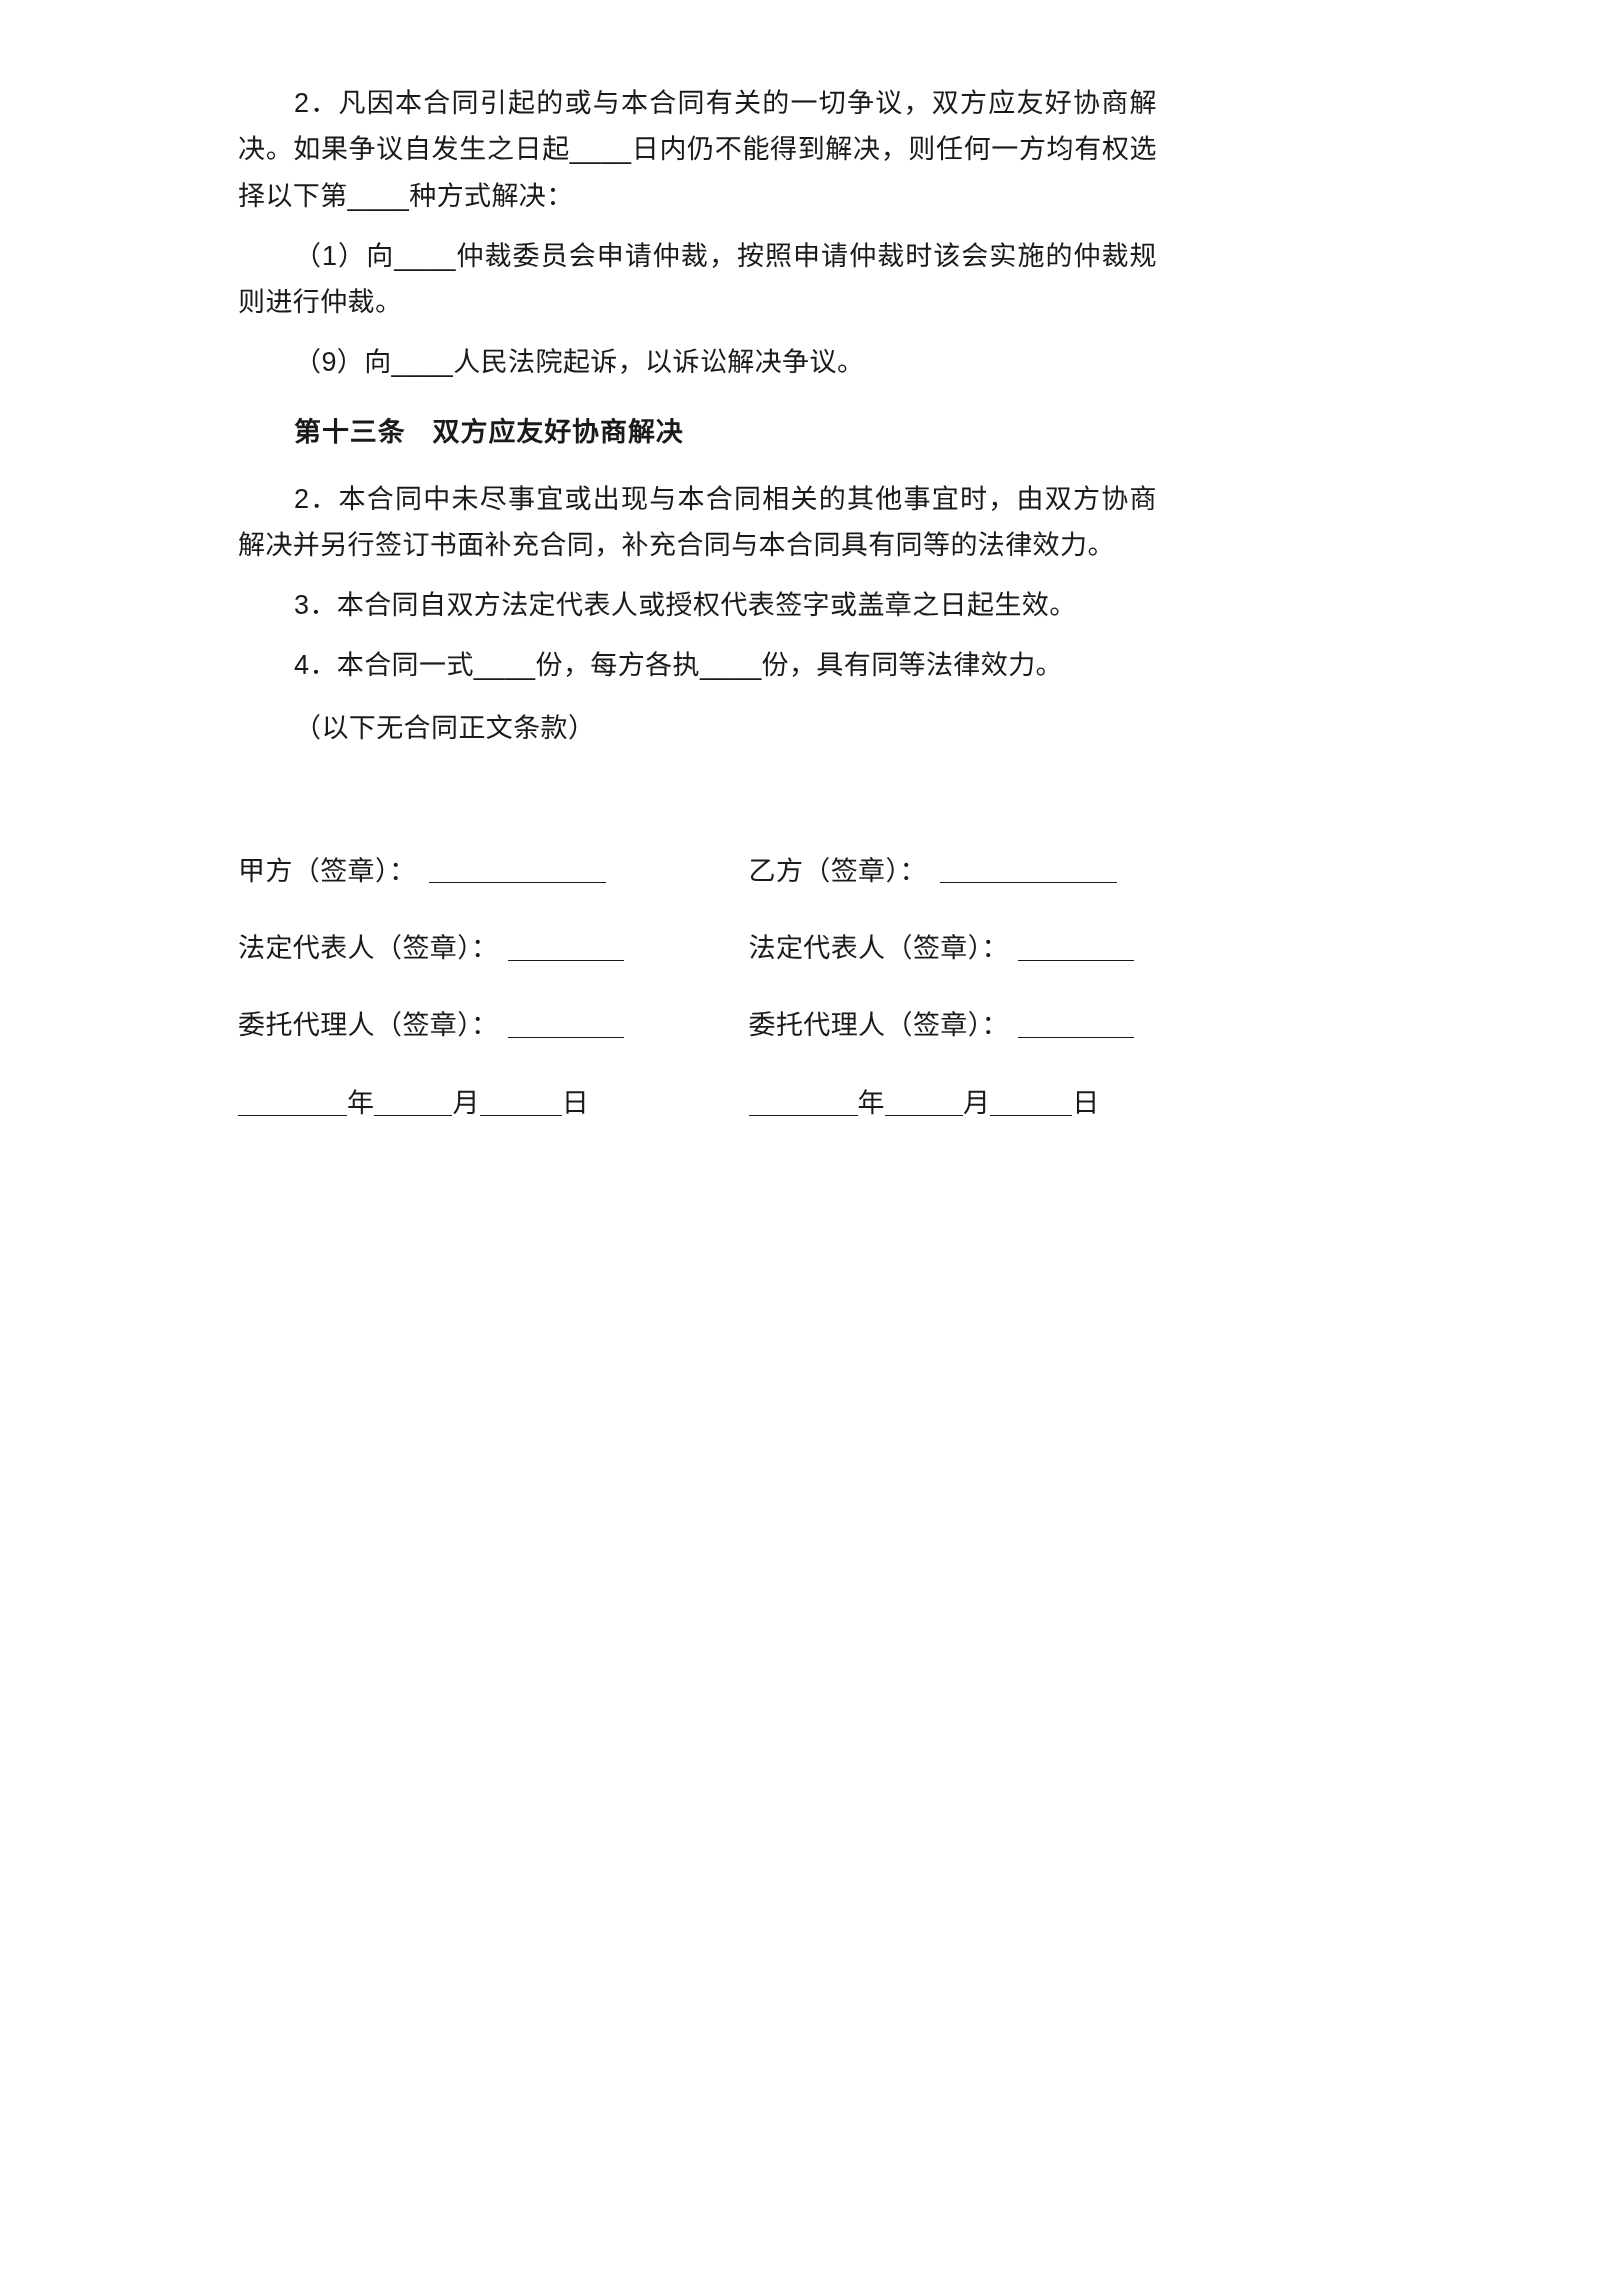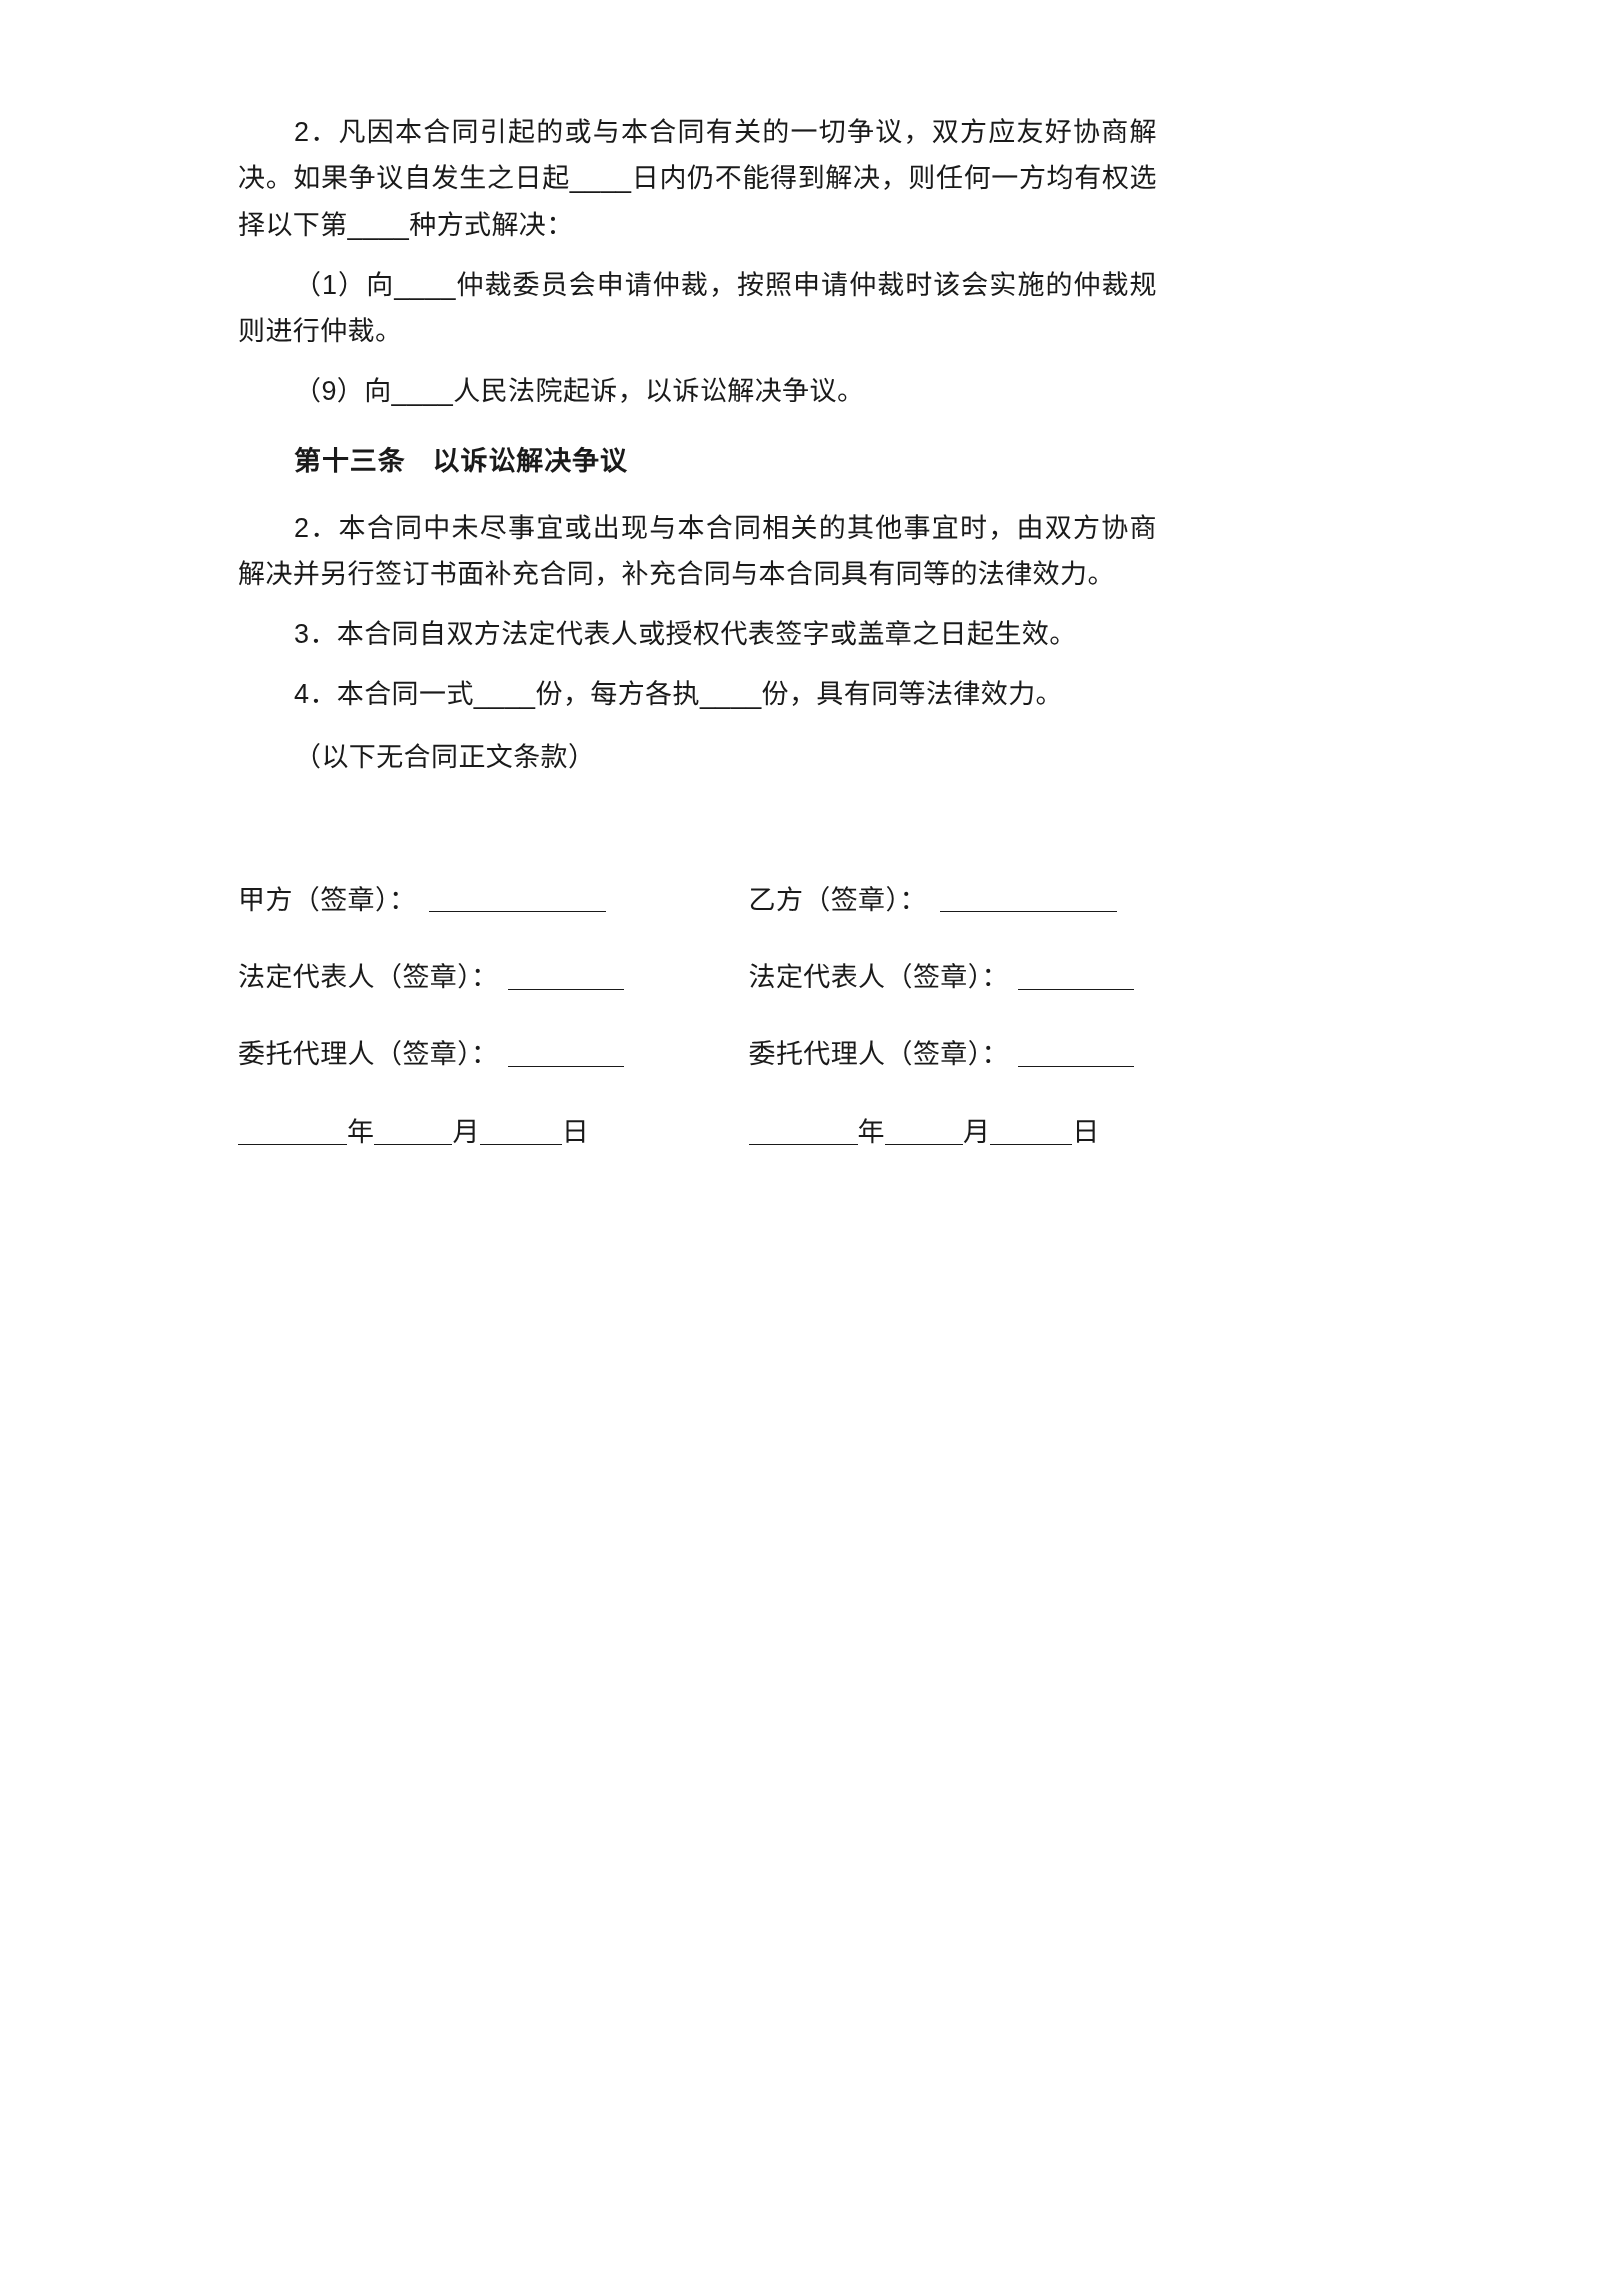--- a/index.html
+++ b/index.html
@@ -12,21 +12,21 @@
     height: 2294px;
     font-family: "Liberation Sans", "DejaVu Sans", sans-serif;
     color: #1a1a1a;
     -webkit-font-smoothing: antialiased;
   }
   .page {
     position: relative;
     width: 1362px;
     height: 2294px;
     box-sizing: border-box;
-    padding: 109px 205px 0 238px;
+    padding: 80px 205px 0 238px;
   }
   .doc-body {
     font-size: 27px;
     line-height: 1.72;
     letter-spacing: 0.4px;
     text-align: justify;
     text-justify: inter-ideograph;
   }
   p.para {
     margin: 0 0 13.6px 0;
@@ -104,21 +104,21 @@
 </head>
 <body>
 
 <div class="page">
   <div class="doc-body">
 
     <p class="para">2．凡因本合同引起的或与本合同有关的一切争议，双方应友好协商解决。如果争议自发生之日起____日内仍不能得到解决，则任何一方均有权选择以下第____种方式解决：</p>
     <p class="para">（1）向____仲裁委员会申请仲裁，按照申请仲裁时该会实施的仲裁规则进行仲裁。</p>
     <p class="para">（9）向____人民法院起诉，以诉讼解决争议。</p>
 
-    <p class="heading"><span>第十三条</span><span class="hd-gap"></span><span>以诉讼解决争议</span></p>
+    <p class="heading"><span>第十三条</span><span class="hd-gap"></span><span>双方应友好协商解决</span></p>
 
     <p class="para">2．本合同中未尽事宜或出现与本合同相关的其他事宜时，由双方协商解决并另行签订书面补充合同，补充合同与本合同具有同等的法律效力。</p>
     <p class="para">3．本合同自双方法定代表人或授权代表签字或盖章之日起生效。</p>
     <p class="para">4．本合同一式____份，每方各执____份，具有同等法律效力。</p>
 
     <p class="note">（以下无合同正文条款）</p>
 
     <div class="sig-block">
 
       <div class="sig-row">

